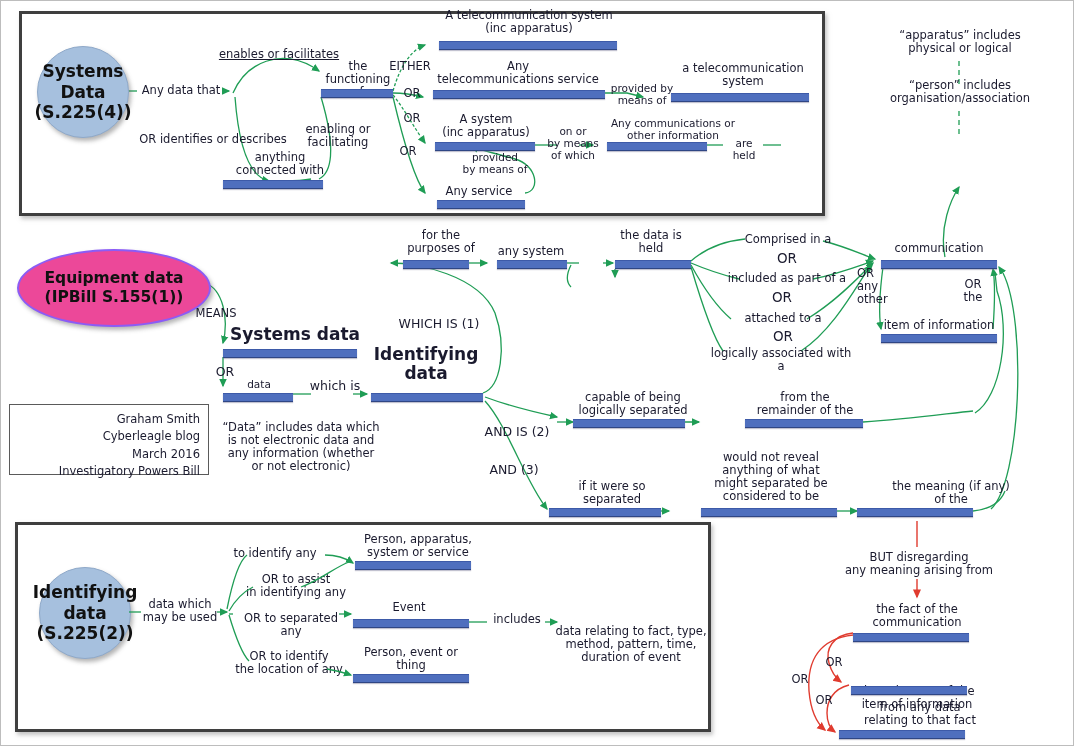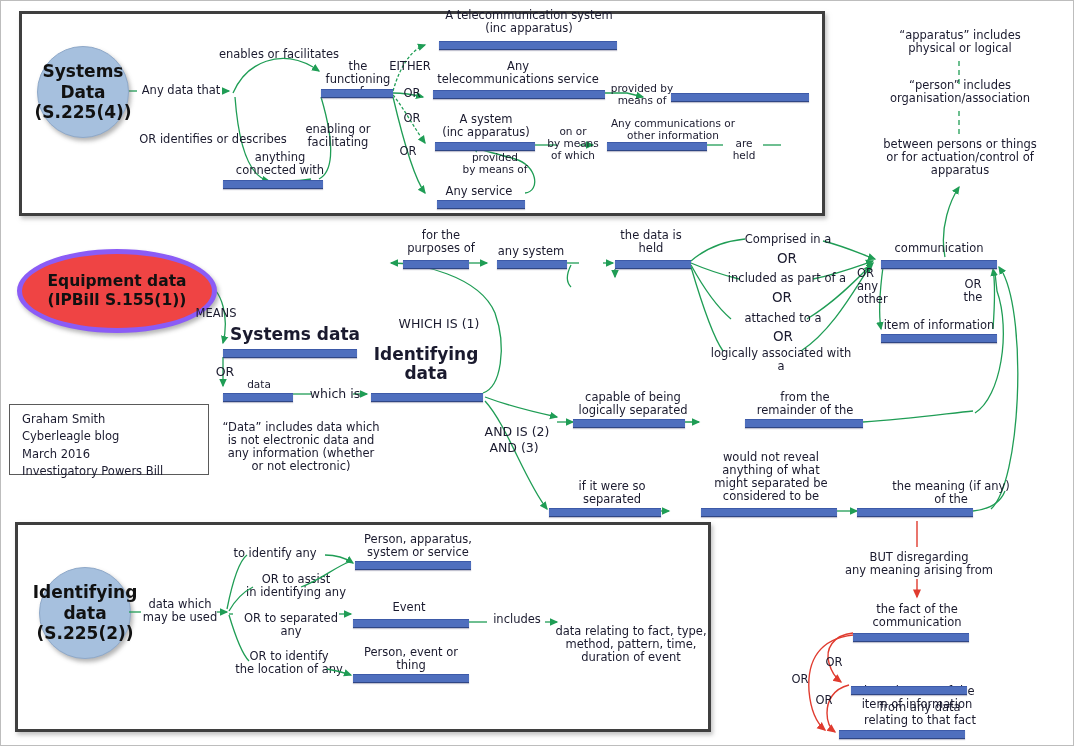--- a/index.html
+++ b/index.html
@@ -10,27 +10,27 @@
           border:1px solid #bdbdbd;box-sizing:border-box;}
   svg#wires{position:absolute;left:0;top:0;width:1074px;height:746px;pointer-events:none;}
   .lbl{position:absolute;text-align:center;line-height:1.12;white-space:pre-line;}
   .bar{position:absolute;height:7px;background:#4f6fbe;
        border-top:1px solid #3d5aa8;border-bottom:1px solid #2f4684;
        box-shadow:0 1px 1px rgba(120,120,150,.45);}
   .oval{position:absolute;border-radius:50%;display:flex;align-items:center;
         justify-content:center;text-align:center;font-weight:bold;
         box-shadow:2px 3px 4px rgba(90,90,90,.45);line-height:1.22;}
   .circ{background:#a6c0de;border:1px solid #8fa9c9;color:#111;}
-  .ell{background:#ef4444;border:5px solid #8b5cf6;color:#111;}
+  .ell{background:#ec4899;border:2px solid #8b5cf6;color:#111;}
   .panel{position:absolute;border:3px solid #3f3f3f;background:transparent;
          box-shadow:2px 3px 4px rgba(140,140,140,.5);box-sizing:border-box;}
   .credits{position:absolute;border:1px solid #5a5a5a;background:#fff;
            box-sizing:border-box;padding:6px 8px 6px 12px;line-height:1.5;
            font-size:11.5px;text-align:left;}
-  .credits div{white-space:nowrap;}
+  .credits div{white-space:nowrap;text-align:right;}
   .t10{font-size:10.5px;}
   .t11{font-size:11.5px;}
   .t12{font-size:12.5px;}
   .t13{font-size:13.5px;}
   .t15{font-size:15.5px;}
   .t17{font-size:17px;font-weight:bold;}
 </style>
 </head>
 <body>
 
@@ -132,21 +132,21 @@
     </g>
   </svg>
 
   <div class="panel" style="left:18px;top:10px;width:806px;height:205px;"></div>
 
   <div class="oval circ t17" style="left:36px;top:45px;width:90px;height:90px;">Systems
 Data
 (S.225(4))</div>
 
   <div class="lbl t11" style="left:134px;top:83px;width:92px;">Any data that</div>
-  <div class="lbl t11" style="left:204px;top:47px;width:148px;">enables or facilitates</div>
+  <div class="lbl t11" style="left:204px;top:47px;width:148px;text-decoration:underline;">enables or facilitates</div>
   <div class="lbl t11" style="left:126px;top:132px;width:172px;">OR identifies or describes</div>
   <div class="lbl t11" style="left:294px;top:122px;width:86px;">enabling or
 facilitating</div>
 
   <div class="lbl t11" style="left:318px;top:59px;width:78px;">the
 functioning of</div>
   <div class="bar" style="left:320px;top:88px;width:72px;"></div>
 
   <div class="lbl t11" style="left:218px;top:150px;width:122px;">anything
 connected with</div>
@@ -171,62 +171,61 @@
 
   <div class="lbl t10" style="left:456px;top:151px;width:76px;">provided
 by means of</div>
 
   <div class="lbl t11" style="left:432px;top:184px;width:92px;">Any service</div>
   <div class="bar" style="left:436px;top:199px;width:88px;"></div>
 
   <div class="lbl t10" style="left:606px;top:82px;width:70px;">provided by
 means of</div>
 
+  <div class="lbl t11" style="left:672px;top:61px;width:140px;">a telecommunication
+system</div>
   <div class="bar" style="left:670px;top:92px;width:138px;"></div>
 
   <div class="lbl t10" style="left:544px;top:125px;width:56px;">on or
 by means
 of which</div>
 
   <div class="lbl t10" style="left:602px;top:117px;width:140px;">Any communications or
 other information</div>
   <div class="bar" style="left:606px;top:141px;width:100px;"></div>
 
   <div class="lbl t10" style="left:722px;top:137px;width:42px;">are held</div>
 
   <div class="lbl t11" style="left:876px;top:78px;width:166px;">“person” includes
 organisation/association</div>
   <div class="lbl t11" style="left:884px;top:28px;width:150px;">“apparatus” includes
 physical or logical</div>
-  <div class="lbl t11" style="left:874px;top:137px;width:170px;">between persons or things
-or for actuation/control of
-apparatus</div>
 
   <div class="oval ell t15" style="left:16px;top:248px;width:190px;height:74px;">Equipment data
 (IPBill S.155(1))</div>
 
   <div class="lbl t11" style="left:188px;top:306px;width:54px;">MEANS</div>
 
   <div class="lbl t17" style="left:220px;top:324px;width:148px;">Systems data</div>
   <div class="bar" style="left:222px;top:348px;width:134px;"></div>
 
   <div class="lbl t12" style="left:212px;top:364px;width:24px;">OR</div>
 
   <div class="lbl t10" style="left:226px;top:378px;width:64px;">data</div>
   <div class="bar" style="left:222px;top:392px;width:70px;"></div>
 
-  <div class="lbl t12" style="left:306px;top:386px;width:56px;">which is</div>
+  <div class="lbl t12" style="left:306px;top:378px;width:56px;">which is</div>
 
   <div class="lbl t17" style="left:370px;top:344px;width:110px;">Identifying
 data</div>
   <div class="bar" style="left:370px;top:392px;width:112px;"></div>
 
   <div class="lbl t12" style="left:388px;top:316px;width:100px;">WHICH IS (1)</div>
   <div class="lbl t12" style="left:474px;top:400px;width:84px;margin-top:24px;">AND IS (2)</div>
-  <div class="lbl t12" style="left:478px;top:440px;width:70px;text-align:center;">AND (3)</div>
+  <div class="lbl t12" style="left:478px;top:462px;width:70px;text-align:center;">AND (3)</div>
 
   <div class="lbl t11" style="left:216px;top:420px;width:168px;">“Data” includes data which
 is not electronic data and
 any information (whether
 or not electronic)</div>
 
   <div class="credits" style="left:8px;top:403px;width:200px;height:71px;">
     <div>Graham Smith</div>
     <div>Cyberleagle blog</div>
     <div>March 2016</div>

